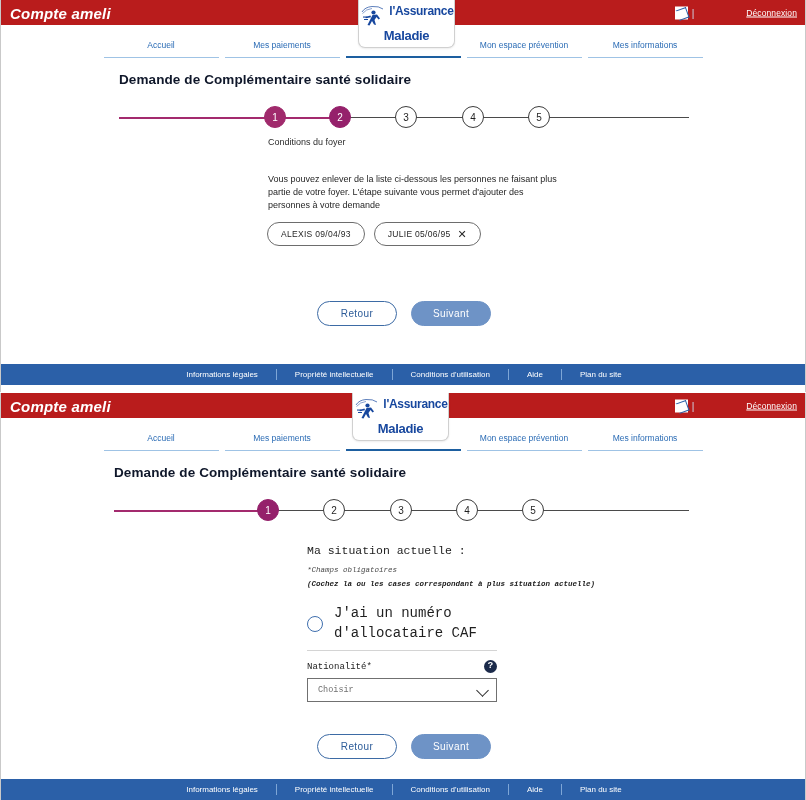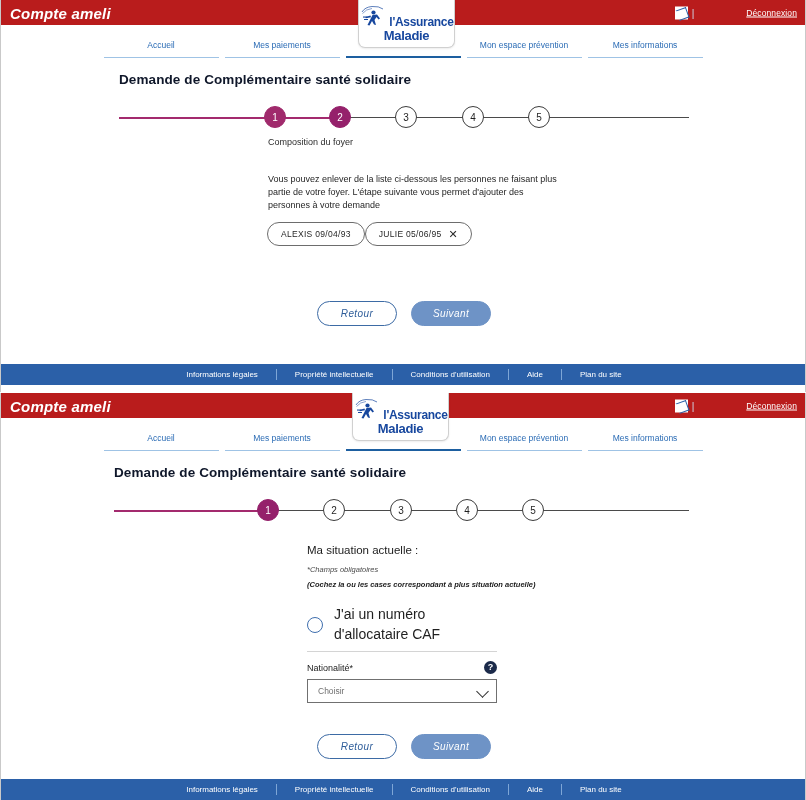--- a/index.html
+++ b/index.html
@@ -92,21 +92,21 @@
     border: 1px solid #d0d0d0;
     border-top: none;
     border-radius: 0 0 7px 7px;
     display: flex;
     align-items: center;
     justify-content: center;
     z-index: 6;
     box-shadow: 0 1px 2px rgba(0,0,0,0.08);
   }
   .logo-inner { display: flex; flex-direction: column; align-items: center; line-height: 1; }
-  .logo-row1 { display: flex; align-items: flex-end; gap: 4px; }
+  .logo-row1 { display: flex; gap: 4px; }
   .logo-mark { width: 26px; height: 24px; display: block; }
   .logo-assurance {
     color: #17479e;
     font-size: 12px;
     font-weight: bold;
     letter-spacing: -0.3px;
     margin-bottom: 1px;
   }
   .logo-maladie {
     color: #17479e;
@@ -203,20 +203,21 @@
     width: 290px;
     font-size: 9px;
     line-height: 1.45;
     color: #262626;
   }
   .chips {
     position: absolute;
     left: 266px;
     top: 222px;
     display: flex;
+    gap: 9px;
     justify-content: flex-end;
   }
   .chip {
     display: flex;
     align-items: center;
     gap: 7px;
     height: 24px;
     padding: 0 13px;
     border: 1px solid #6d6d6d;
     border-radius: 13px;
@@ -243,21 +244,20 @@
   .btn {
     width: 80px;
     height: 25px;
     border-radius: 13px;
     font-size: 10px;
     display: flex;
     align-items: center;
     justify-content: center;
     cursor: pointer;
     letter-spacing: 0.4px;
-    font-style: italic;
   }
   .btn-secondary {
     background: #ffffff;
     border: 1px solid #3d6ba5;
     color: #2d5c99;
   }
   .btn-primary {
     background: #6e93c6;
     border: 1px solid #6e93c6;
     color: #ffffff;
@@ -287,20 +287,21 @@
     height: 11px;
     background: #7ea6d6;
   }
 
   
   .form-area {
     position: absolute;
     left: 306px;
     top: 544px;
     width: 190px;
+    font-family: Liberation Mono, monospace;
   }
   .form-title {
     font-size: 11.5px;
     color: #1b1b1b;
     font-weight: normal;
     margin-bottom: 9px;
   }
   .form-required {
     font-size: 7.5px;
     font-style: italic;
@@ -432,21 +433,21 @@
     <h1 class="page-title">Demande de Complémentaire santé solidaire</h1>
 
     <div class="stepper">
       <div class="stepper-line done" style="left:118px; width:220px;"></div>
       <div class="stepper-line" style="left:338px; width:350px;"></div>
       <div class="step done" style="left:263px;">1</div>
       <div class="step active" style="left:328px;">2</div>
       <div class="step" style="left:394px;">3</div>
       <div class="step" style="left:461px;">4</div>
       <div class="step" style="left:527px;">5</div>
-      <div class="step-caption" style="left:267px;">Composition du foyer</div>
+      <div class="step-caption" style="left:267px;">Conditions du foyer</div>
     </div>
 
     <p class="intro-text">Vous pouvez enlever de la liste ci-dessous les personnes ne faisant plus partie de votre foyer. L'étape suivante vous permet d'ajouter des personnes à votre demande</p>
 
     <div class="chips">
       <div class="chip">
         <span>ALEXIS  09/04/93</span>
       </div>
       <div class="chip">
         <span>JULIE  05/06/95</span>

